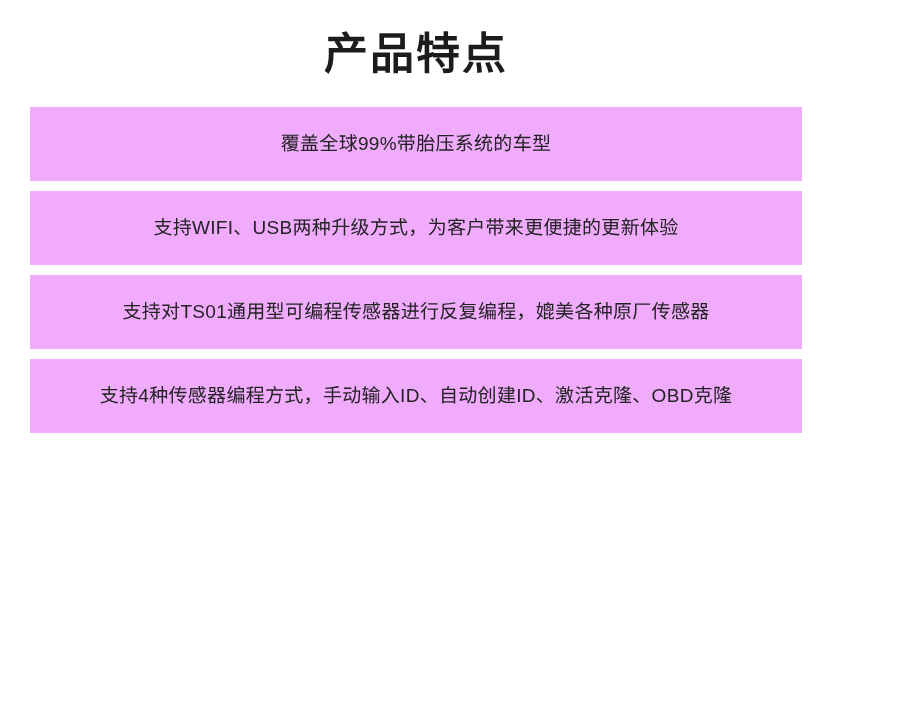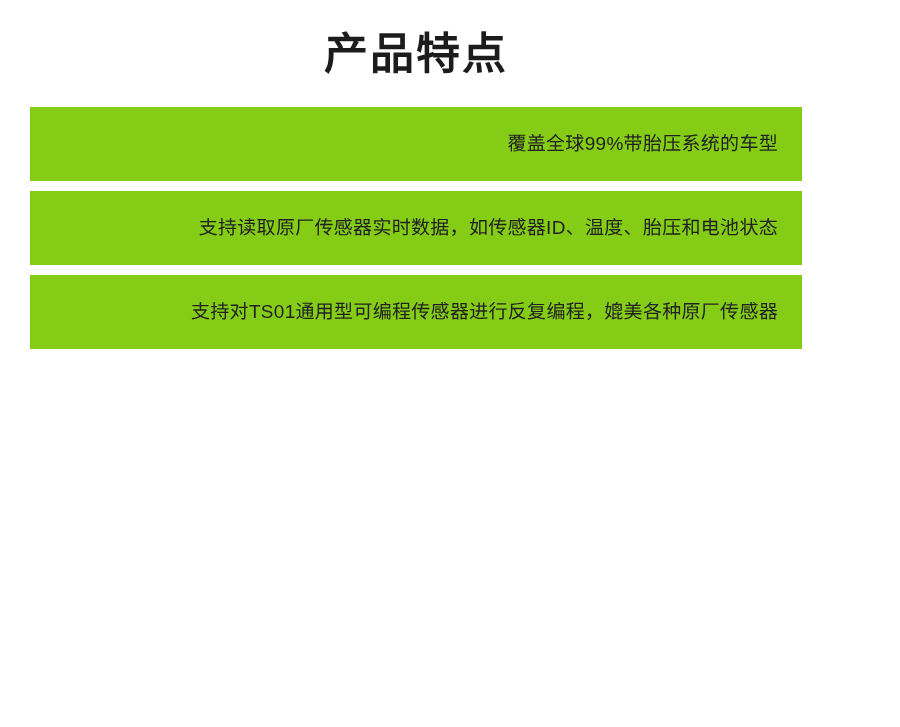--- a/index.html
+++ b/index.html
@@ -34,27 +34,27 @@
     user-select: none;
   }
   .feature-list {
     display: flex;
     flex-direction: column;
     gap: 10px;
     padding: 0 30px;
     box-sizing: border-box;
   }
   .feature-row {
-    background: #84cc16;
+    background: #f0abfc;
     height: 74px;
     display: flex;
     align-items: center;
-    justify-content: flex-end;
+    justify-content: center;
     text-align: center;
-    padding: 0 24px;
+    padding: 0 12px;
     box-sizing: border-box;
   }
   .feature-text {
     font-size: 19px;
     color: #222222;
     line-height: 1.45;
     letter-spacing: 0.3px;
     font-weight: normal;
   }
 </style>
@@ -64,26 +64,29 @@
 <div class="page">
 
   <h1 class="title">产品特点</h1>
 
   <div class="feature-list">
 
     <div class="feature-row">
       <span class="feature-text">覆盖全球99%带胎压系统的车型</span>
     </div>
 
+    <div class="feature-row">
+      <span class="feature-text">支持WIFI、USB两种升级方式，为客户带来更便捷的更新体验</span>
+    </div>
 
-    <div class="feature-row">
-      <span class="feature-text">支持读取原厂传感器实时数据，如传感器ID、温度、胎压和电池状态</span>
-    </div>
 
     <div class="feature-row">
       <span class="feature-text">支持对TS01通用型可编程传感器进行反复编程，媲美各种原厂传感器</span>
     </div>
 
+    <div class="feature-row">
+      <span class="feature-text">支持4种传感器编程方式，手动输入ID、自动创建ID、激活克隆、OBD克隆</span>
+    </div>
 
 
 
   </div>
 </div>
 
 </body></html>

